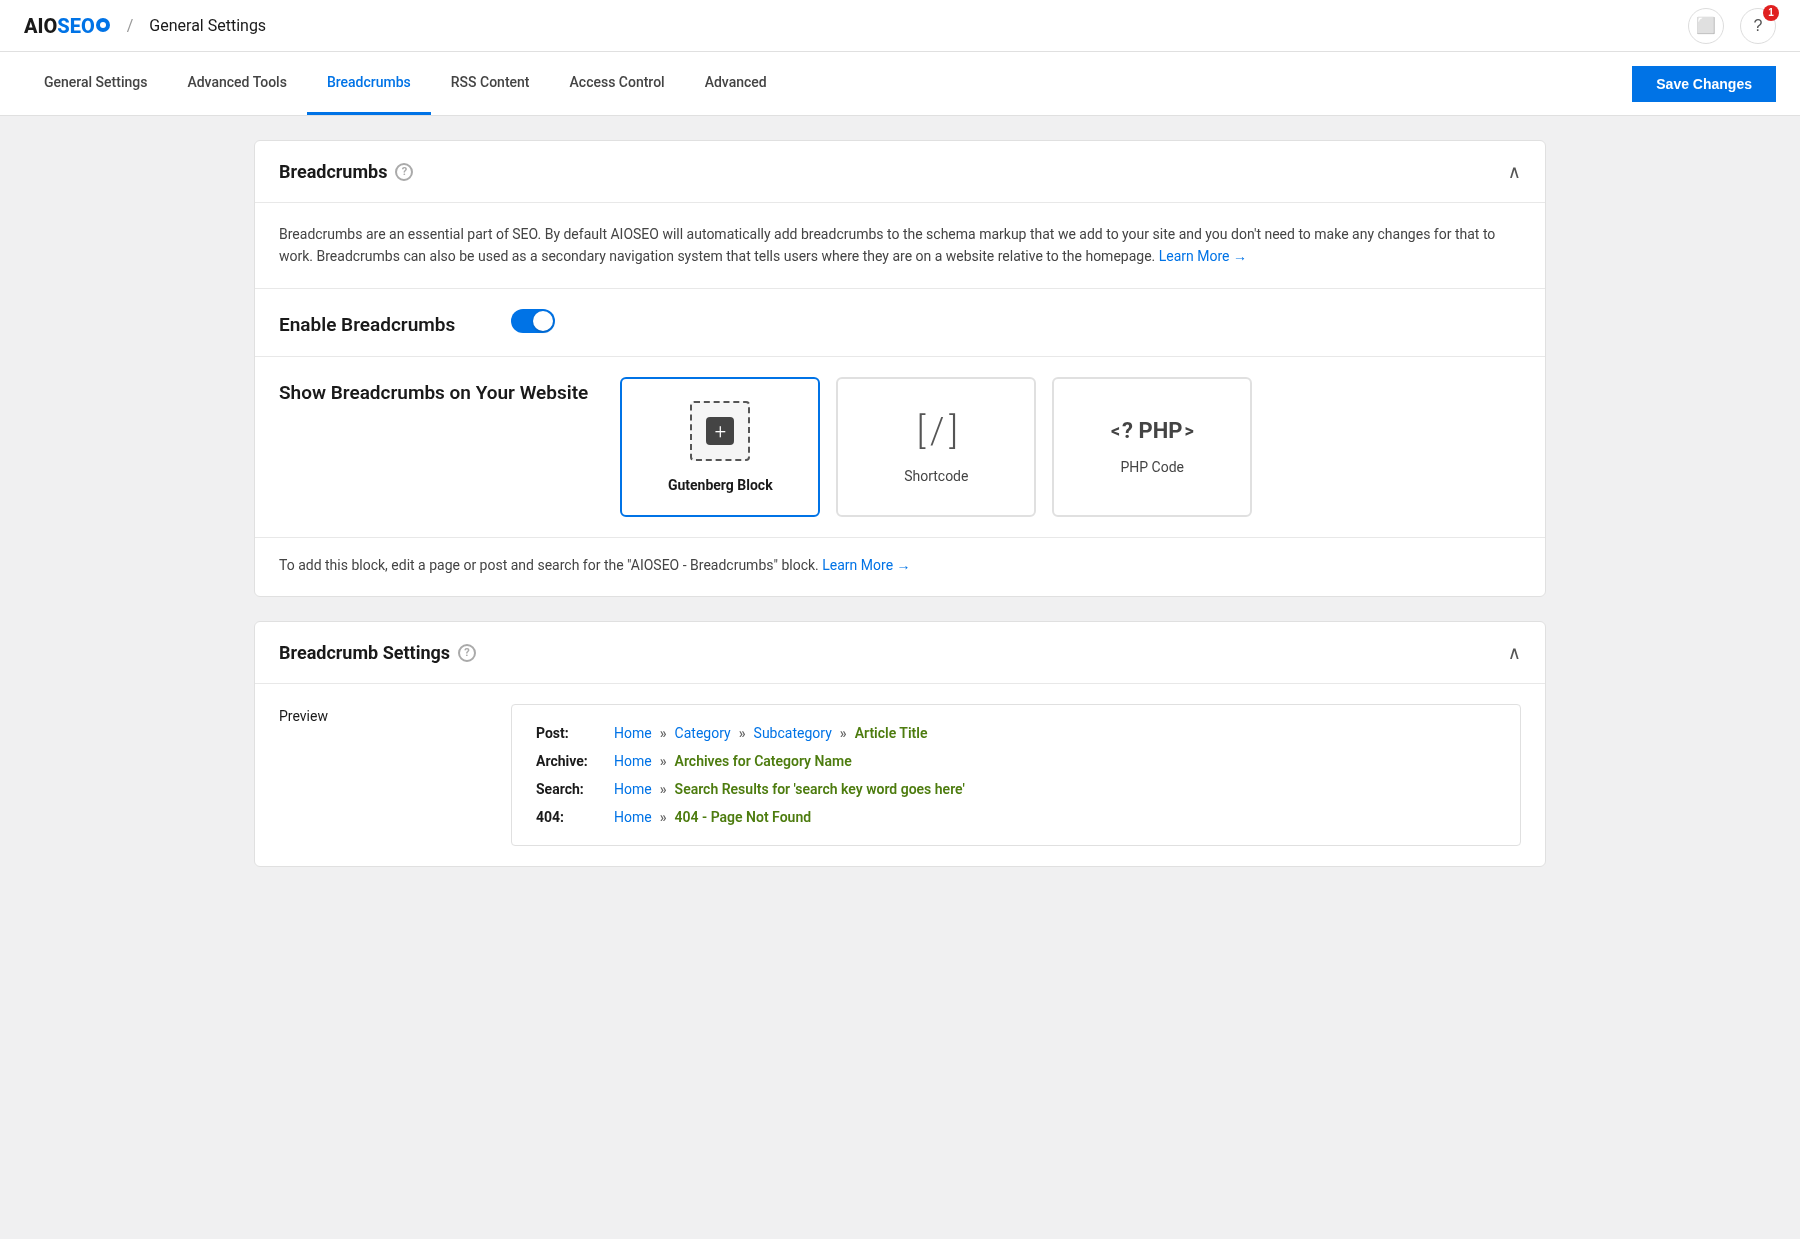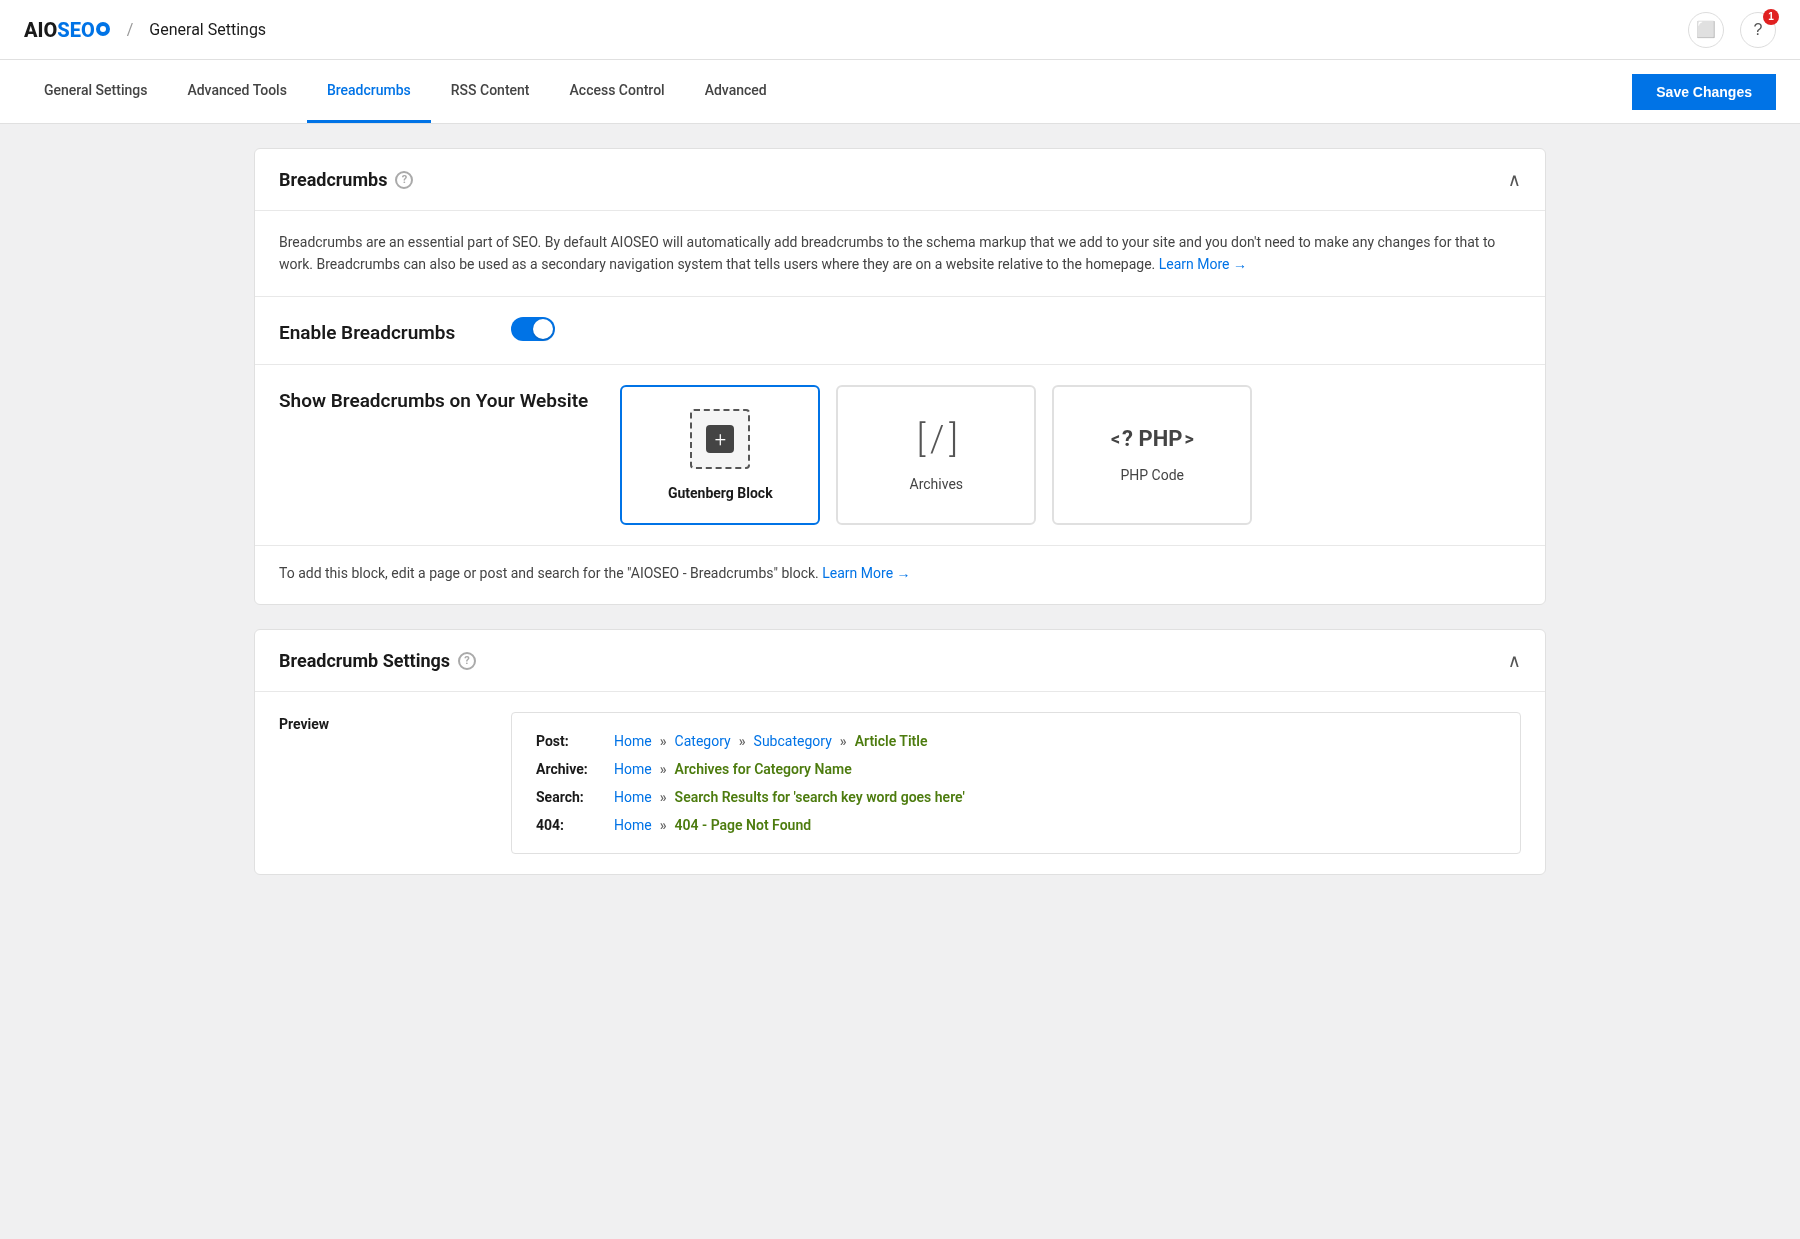--- a/index.html
+++ b/index.html
@@ -3,21 +3,21 @@
   <meta charset="utf-8">
   <style>
     * { box-sizing: border-box; margin: 0; padding: 0; }
     body { font-family: -apple-system, BlinkMacSystemFont, 'Segoe UI', Roboto, sans-serif; background: #f0f0f1; color: #1e1e1e; font-size: 14px; }
 
     
     .top-bar {
       background: #fff;
       border-bottom: 1px solid #e0e0e0;
       padding: 0 24px;
-      height: 60px;
+      height: 52px;
       display: flex;
       align-items: center;
       justify-content: space-between;
     }
     .top-bar-left { display: flex; align-items: center; gap: 8px; }
     .breadcrumb-sep { color: #999; margin: 0 8px; font-size: 16px; }
     .page-title-text { color: #1a1a1a; font-size: 16px; font-weight: 400; }
     .top-bar-right { display: flex; align-items: center; gap: 16px; }
     .icon-btn {
       width: 36px; height: 36px; border: 1px solid #ddd; border-radius: 50%;
@@ -150,21 +150,21 @@
     
     .php-icon { font-size: 22px; color: #444; font-weight: 700; display: flex; align-items: center; gap: 2px; }
     .php-chevron { font-size: 18px; }
 
     
     .block-hint { padding: 16px 24px 20px; color: #444; line-height: 1.6; }
     .block-hint a { color: #0073e6; text-decoration: none; }
 
     
     .preview-section { padding: 20px 24px; display: flex; gap: 32px; align-items: flex-start; }
-    .preview-label { min-width: 200px; font-weight: 700; color: #1a1a1a; padding-top: 4px; }
+    .preview-label { min-width: 200px; font-weight: 400; color: #1a1a1a; padding-top: 4px; }
     .preview-box {
       flex: 1; border: 1px solid #e0e0e0; border-radius: 4px; padding: 20px 24px;
       background: #fff;
     }
     .preview-row { display: flex; align-items: baseline; gap: 8px; margin-bottom: 12px; font-size: 14px; }
     .preview-row:last-child { margin-bottom: 0; }
     .preview-key { font-weight: 700; color: #1a1a1a; min-width: 70px; }
     .preview-link { color: #0073e6; text-decoration: none; }
     .preview-sep { color: #666; font-weight: 600; }
     .preview-text { color: #4d7c0f; font-weight: 600; }
@@ -252,21 +252,21 @@
 
         <div class="display-option selected">
           <div class="gutenberg-icon">
             <div class="gutenberg-plus">+</div>
           </div>
           <span class="display-option-label">Gutenberg Block</span>
         </div>
 
         <div class="display-option">
           <div class="shortcode-icon">[ / ]</div>
-          <span class="display-option-label">Archives</span>
+          <span class="display-option-label">Shortcode</span>
         </div>
 
 
         <div class="display-option">
           <div class="php-icon">
             <span class="php-chevron">&lt;</span>
             <span>? PHP</span>
             <span class="php-chevron">&gt;</span>
           </div>
           <span class="display-option-label">PHP Code</span>

